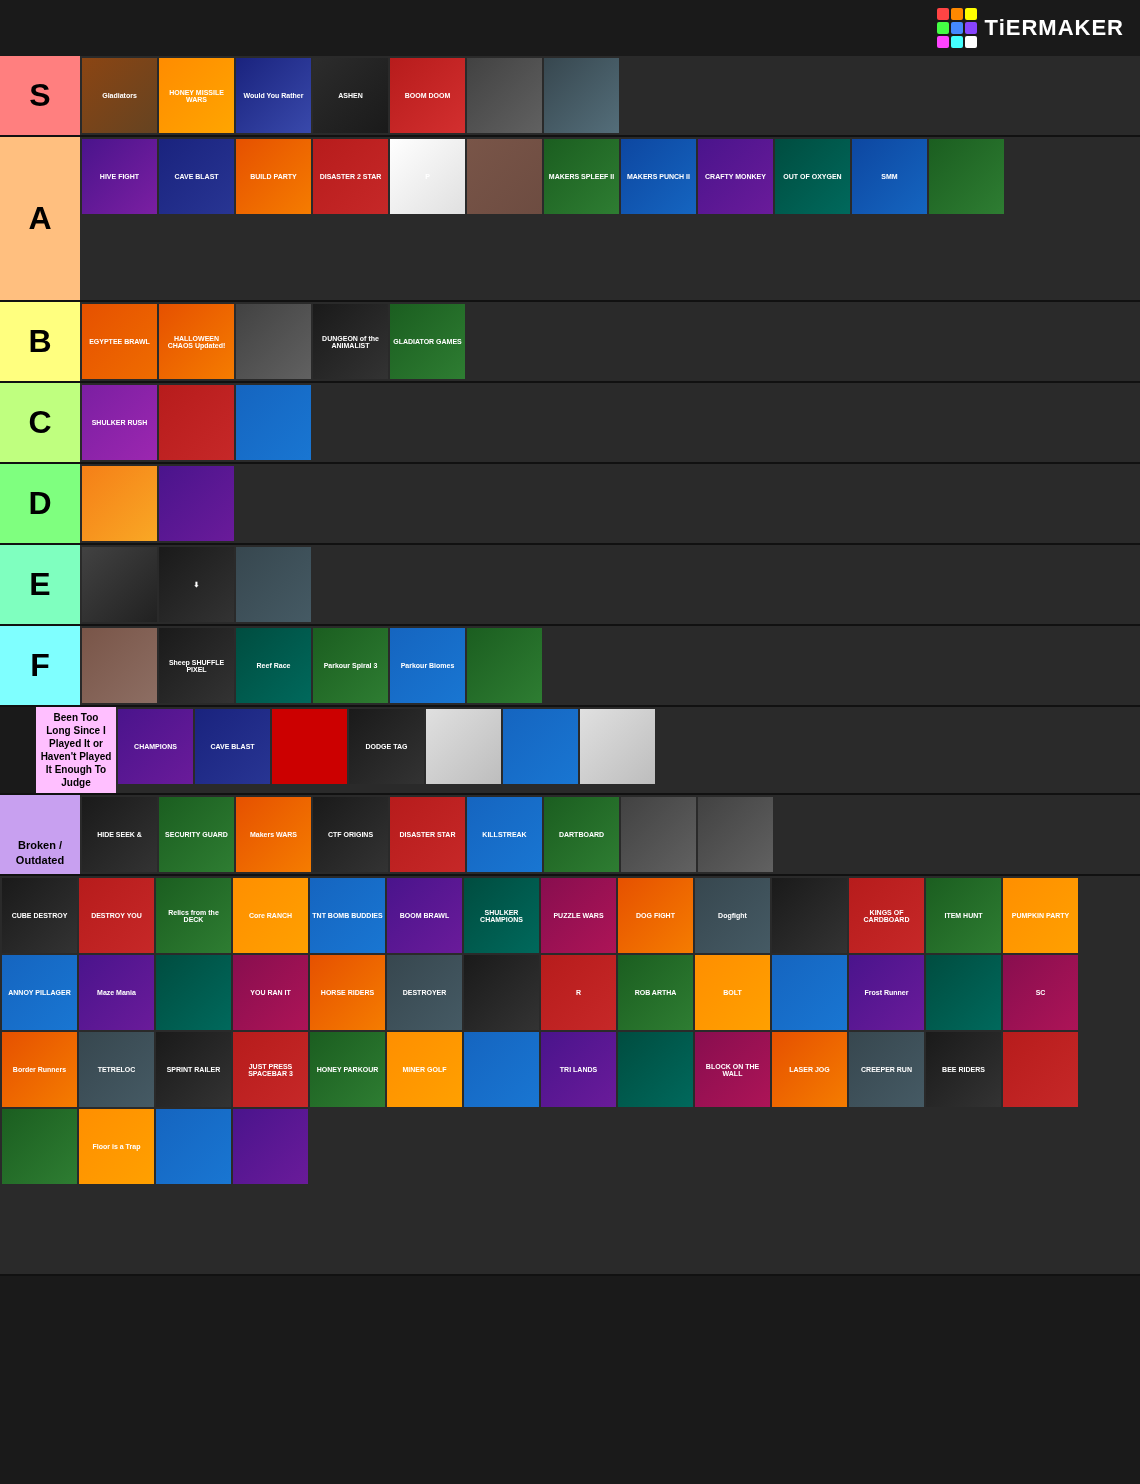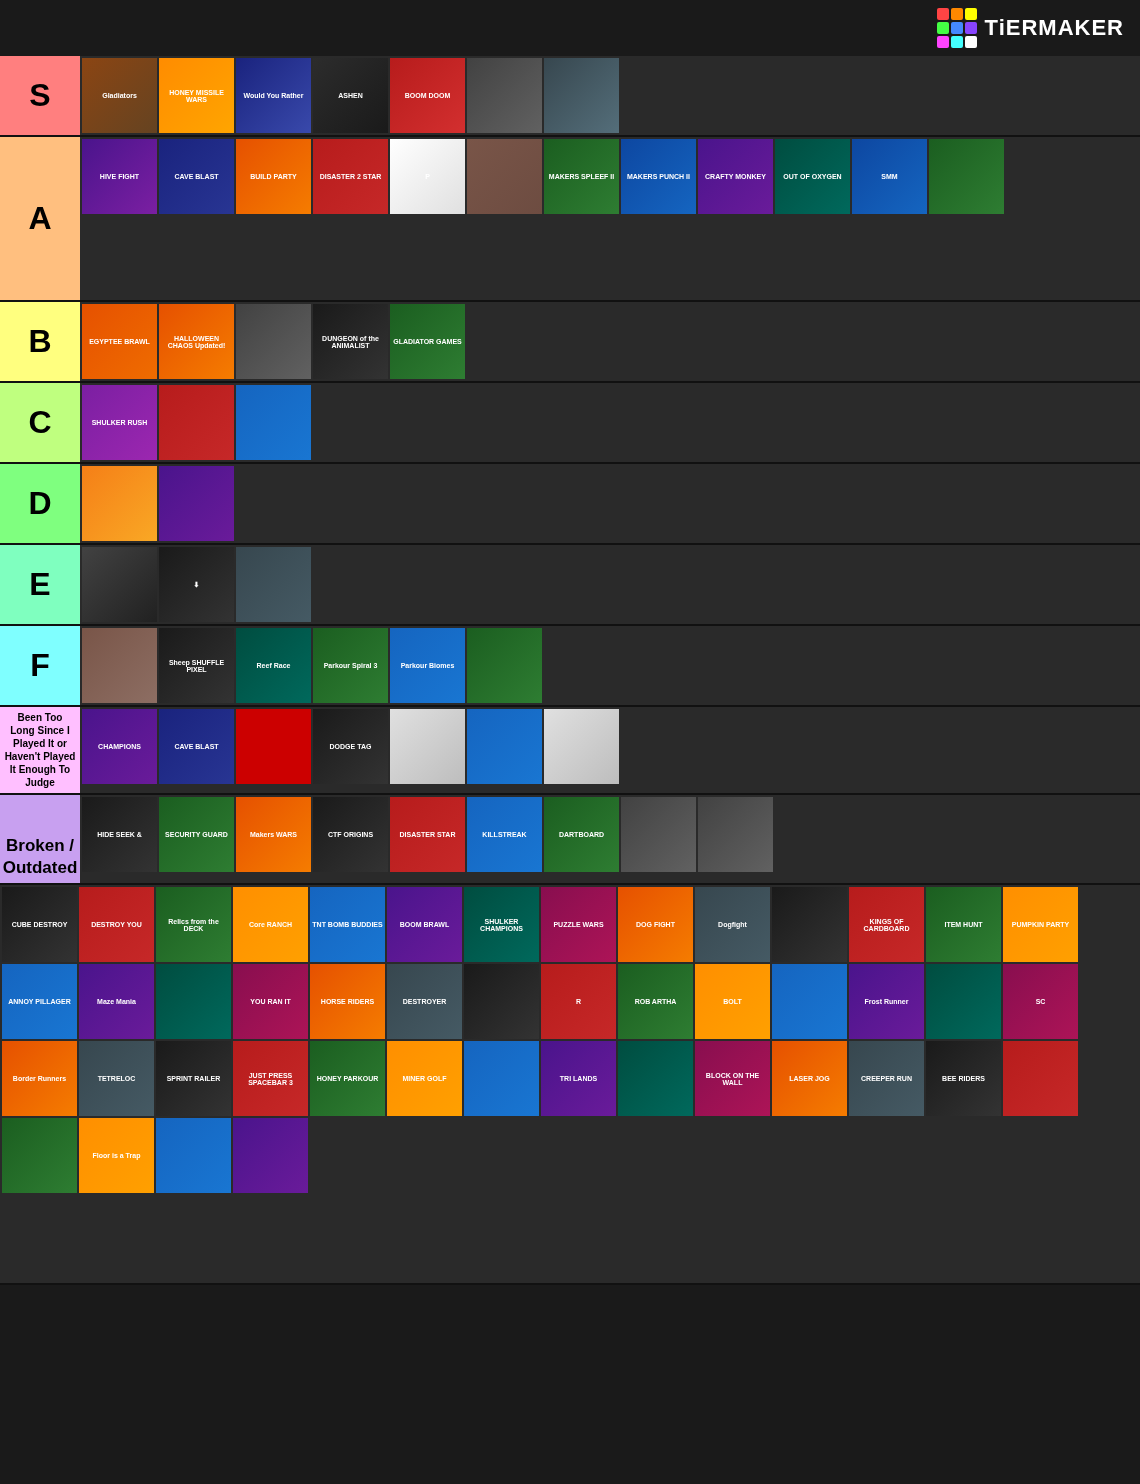--- a/index.html
+++ b/index.html
@@ -342,21 +342,21 @@
           </div>
           <div class="game-tile">
             <div class="game-tile-inner g-parkour-biomes">Parkour Biomes</div>
           </div>
           <div class="game-tile">
             <div class="game-tile-inner g-island"></div>
           </div>
         </div>
       </div>
       <div class="tier-row" style="min-height: 80px;">
-        <div class="tier-label" style="background: rgb(255, 191, 255);">
+        <div class="tier-label" style="background: rgb(255, 191, 255); margin-left: 36px;">
           <span class="tier-label-text" style="font-size: 10px;">Been Too Long Since I Played It or Haven't Played It Enough To Judge</span>
         </div>
         <div class="tier-items">
           <div class="game-tile">
             <div class="game-tile-inner g-champions">CHAMPIONS</div>
           </div>
           <div class="game-tile">
             <div class="game-tile-inner g-cave-blast2">CAVE BLAST</div>
           </div>
           <div class="game-tile">
@@ -371,21 +371,21 @@
           <div class="game-tile">
             <div class="game-tile-inner g-flag"></div>
           </div>
           <div class="game-tile">
             <div class="game-tile-inner g-dice"></div>
           </div>
         </div>
       </div>
       <div class="tier-row" style="min-height: 80px;">
         <div class="tier-label" style="background: rgb(200, 160, 240);">
-          <span class="tier-label-text" style="font-size: 17px; margin-top: 36px;">Broken / Outdated</span>
+          <span class="tier-label-text" style="font-size: 11px; margin-top: 36px;">Broken / Outdated</span>
         </div>
         <div class="tier-items">
           <div class="game-tile">
             <div class="game-tile-inner g-hide-seek">HIDE SEEK &amp;</div>
           </div>
           <div class="game-tile">
             <div class="game-tile-inner g-security">SECURITY GUARD</div>
           </div>
           <div class="game-tile">
             <div class="game-tile-inner g-makers-wars">Makers WARS</div>

